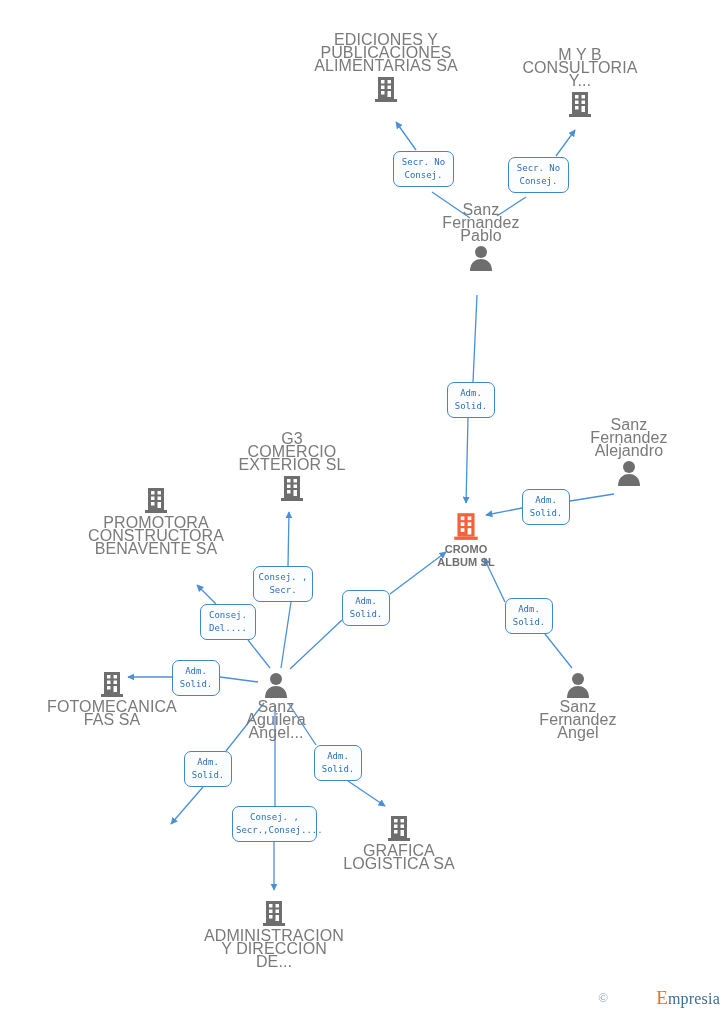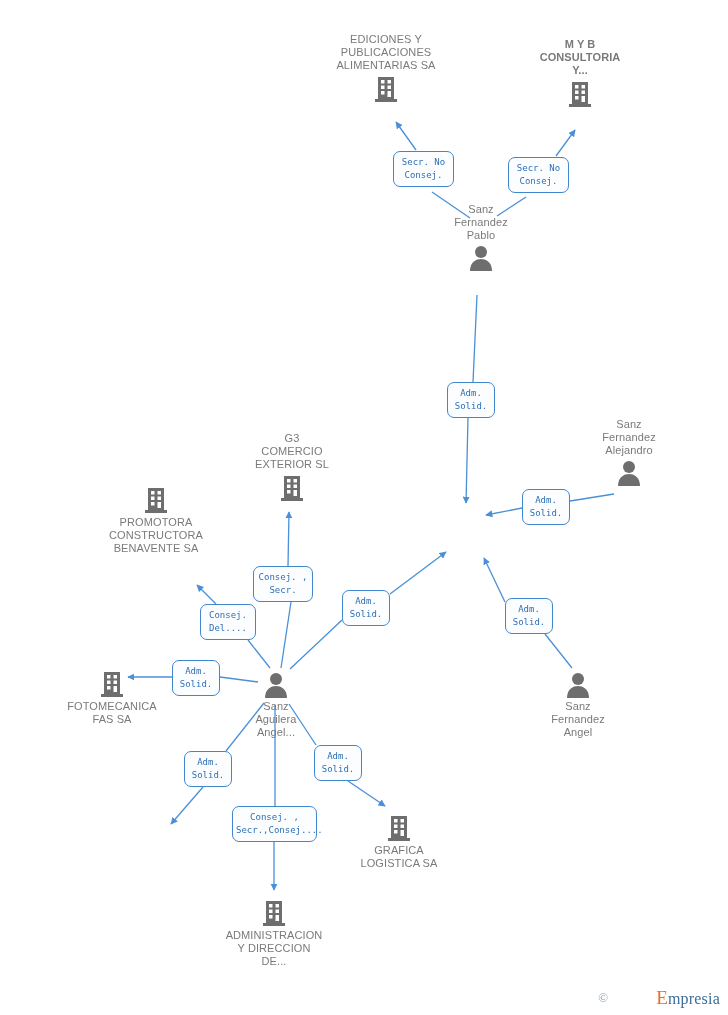--- a/index.html
+++ b/index.html
@@ -19,21 +19,21 @@
     text-align:center;
     z-index:3;
   }
   .node .glyph{
     display:block;
     line-height:0;
   }
   .node .glyph svg{display:inline-block;}
   .node .caption{
     display:block;
-    font-size:11px;
+    font-size:16px;
     line-height:13px;
     color:#7a7a7a;
     letter-spacing:.1px;
     white-space:pre-line;
     margin-top:1px;
   }
   .node.label-above .caption{margin:0 0 2px 0;}
   .node.focus .caption{
     color:#6f6f6f;
     font-weight:bold;
@@ -160,21 +160,21 @@
         <rect x="10" y="6" width="3.5" height="3.5" fill="#ffffff"></rect>
         <rect x="16.5" y="6" width="3.5" height="3.5" fill="#ffffff"></rect>
         <rect x="10" y="11.5" width="3.5" height="3.5" fill="#ffffff"></rect>
         <rect x="16.5" y="11.5" width="3.5" height="3.5" fill="#ffffff"></rect>
         <rect x="10" y="17" width="3.5" height="3.5" fill="#ffffff"></rect>
         <rect x="16.5" y="17" width="3.5" height="6" fill="#ffffff"></rect>
       </svg>
     </span>
   </div>
 
-  <div class="node label-above" style="left:580px;top:38px;font-weight:bold;">
+  <div class="node label-above" style="left:580px;top:48px;">
     <span class="caption">M Y B
 CONSULTORIA
 Y...</span>
     <span class="glyph">
       <svg width="30" height="30" viewBox="0 0 30 30" aria-hidden="true">
         <rect x="7" y="3" width="16" height="22" fill="#6e6e6e"></rect>
         <rect x="4" y="25" width="22" height="3" fill="#6e6e6e"></rect>
         <rect x="10" y="6" width="3.5" height="3.5" fill="#ffffff"></rect>
         <rect x="16.5" y="6" width="3.5" height="3.5" fill="#ffffff"></rect>
         <rect x="10" y="11.5" width="3.5" height="3.5" fill="#ffffff"></rect>
@@ -243,20 +243,36 @@
         <rect x="10" y="11.5" width="3.5" height="3.5" fill="#ffffff"></rect>
         <rect x="16.5" y="11.5" width="3.5" height="3.5" fill="#ffffff"></rect>
         <rect x="10" y="17" width="3.5" height="3.5" fill="#ffffff"></rect>
         <rect x="16.5" y="17" width="3.5" height="6" fill="#ffffff"></rect>
       </svg>
     </span>
     <span class="caption">FOTOMECANICA
 FAS SA</span>
   </div>
 
+  <div class="node focus" style="left:466px;top:510px;">
+    <span class="glyph">
+      <svg width="32" height="32" viewBox="0 0 30 30" aria-hidden="true">
+        <rect x="7" y="3" width="16" height="22" fill="#f4613a"></rect>
+        <rect x="4" y="25" width="22" height="3" fill="#f4613a"></rect>
+        <rect x="10" y="6" width="3.5" height="3.5" fill="#ffffff"></rect>
+        <rect x="16.5" y="6" width="3.5" height="3.5" fill="#ffffff"></rect>
+        <rect x="10" y="11.5" width="3.5" height="3.5" fill="#ffffff"></rect>
+        <rect x="16.5" y="11.5" width="3.5" height="3.5" fill="#ffffff"></rect>
+        <rect x="10" y="17" width="3.5" height="3.5" fill="#ffffff"></rect>
+        <rect x="16.5" y="17" width="3.5" height="6" fill="#ffffff"></rect>
+      </svg>
+    </span>
+    <span class="caption">CROMO
+ALBUM SL</span>
+  </div>
 
   <div class="node label-above" style="left:629px;top:418px;">
     <span class="caption">Sanz
 Fernandez
 Alejandro</span>
     <span class="glyph">
       <svg width="30" height="28" viewBox="0 0 30 28" aria-hidden="true">
         <circle cx="15" cy="8" r="6" fill="#6e6e6e"></circle>
         <path d="M4 27 C4 18 10 15 15 15 C20 15 26 18 26 27 Z" fill="#6e6e6e"></path>
       </svg>

